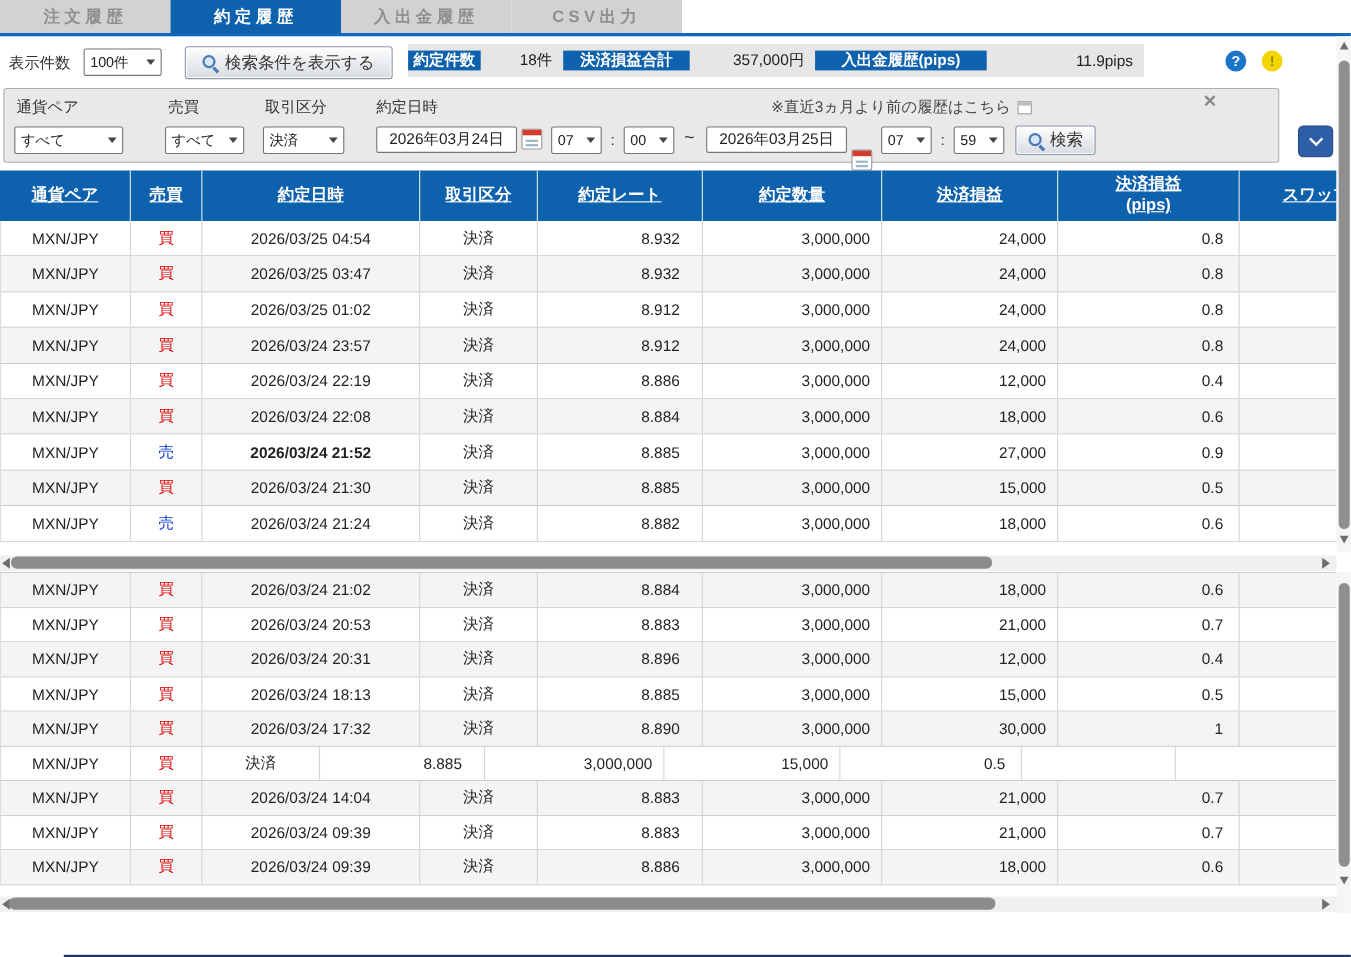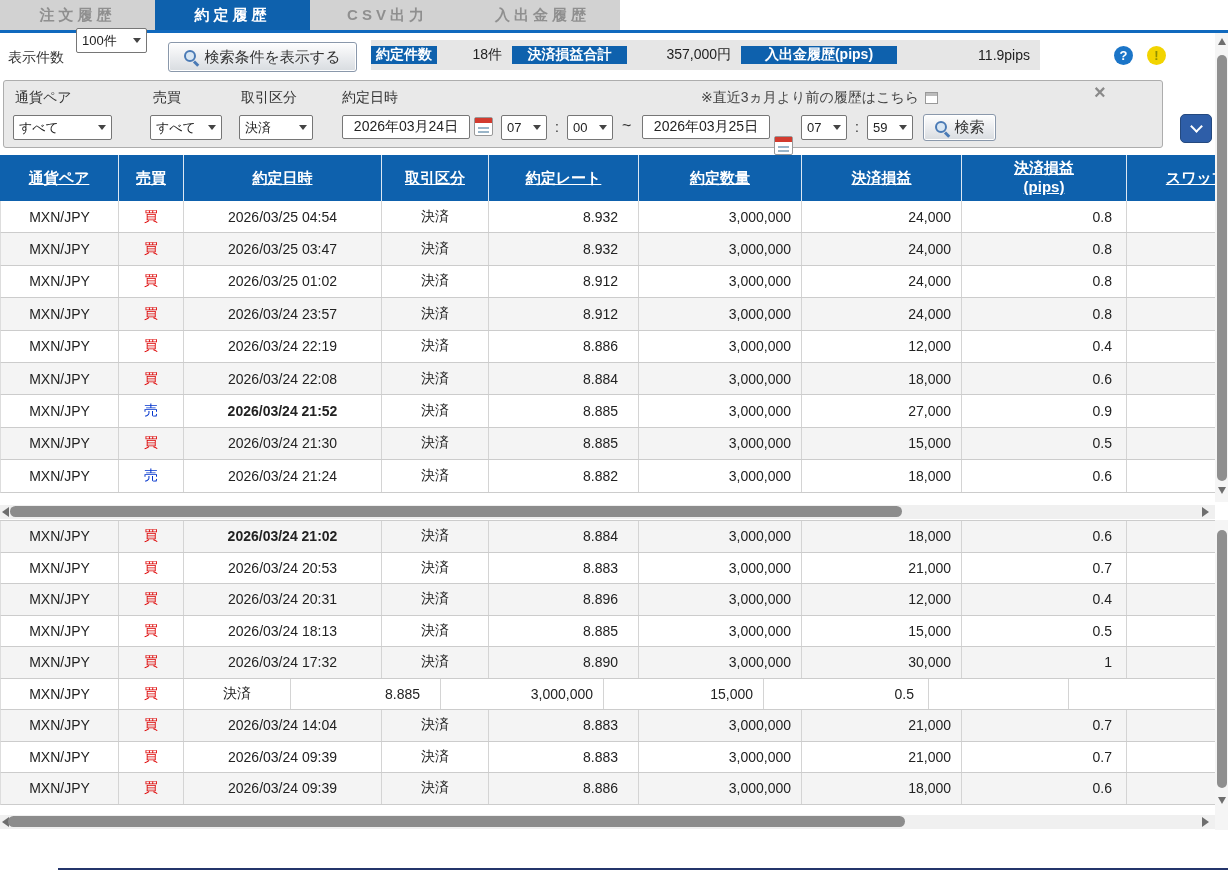--- a/index.html
+++ b/index.html
@@ -101,27 +101,27 @@
     border-left:4.5px solid transparent; border-right:4.5px solid transparent; border-top:7px solid #6e6e6e; cursor:pointer; }
 
   .footline { position:absolute; left:58px; top:868px; width:1170px; height:2px; background:#24356b; }
 </style>
 </head>
 <body>
 
 <div class="tabbar">
   <div class="tab">注文履歴</div>
   <div class="tab active">約定履歴</div>
+  <div class="tab">入出金履歴</div>
   <div class="tab">CSV出力</div>
-  <div class="tab">入出金履歴</div>
 </div>
 <div class="blueline"></div>
 
 <div class="abs lbl" style="left:8px; top:49px;">表示件数</div>
-<div class="abs fsel" style="left:76px; top:28px; width:71px; height:25px;">
+<div class="abs fsel" style="left:76px; top:44px; width:71px; height:25px;">
   <span>100件</span>
   <span class="caret"></span>
 </div>
 <div class="abs btn" style="left:168px; top:42px; width:189px; height:30px; font-size:15px;">
   <span class="mag"></span>
   <span>検索条件を表示する</span>
 </div>
 
 <div class="stats">
   <div class="badge" style="width:66px;">約定件数</div>
@@ -321,21 +321,21 @@
       <div class="tcell tc-r" style="width: 163px; padding-right: 10px;">3,000,000</div>
       <div class="tcell tc-r" style="width: 160px; padding-right: 10px;">18,000</div>
       <div class="tcell tc-r" style="width: 165px; padding-right: 14px;">0.6</div>
       <div class="tcell tc-c" style="width: 140px;"></div>
     </div>
   </div>
 <div class="seg" id="segB" style="top:520px; border-top:1px solid #ccc;">
     <div class="trow alt" style="height: 31.5px;">
       <div class="tcell tc-c" style="width: 118px;">MXN/JPY</div>
       <div class="tcell tc-c buy" style="width: 65px;">買</div>
-      <div class="tcell tc-c" style="width: 198px; font-weight: bold;">2026/03/24 21:02</div>
+      <div class="tcell tc-c" style="width: 198px;">2026/03/24 21:02</div>
       <div class="tcell tc-c" style="width: 107px;">決済</div>
       <div class="tcell tc-r" style="width: 150px; padding-right: 20px;">8.884</div>
       <div class="tcell tc-r" style="width: 163px; padding-right: 10px;">3,000,000</div>
       <div class="tcell tc-r" style="width: 160px; padding-right: 10px;">18,000</div>
       <div class="tcell tc-r" style="width: 165px; padding-right: 14px;">0.6</div>
       <div class="tcell tc-c" style="width: 140px;"></div>
     </div>
     <div class="trow" style="height: 31.5px;">
       <div class="tcell tc-c" style="width: 118px;">MXN/JPY</div>
       <div class="tcell tc-c buy" style="width: 65px;">買</div>

